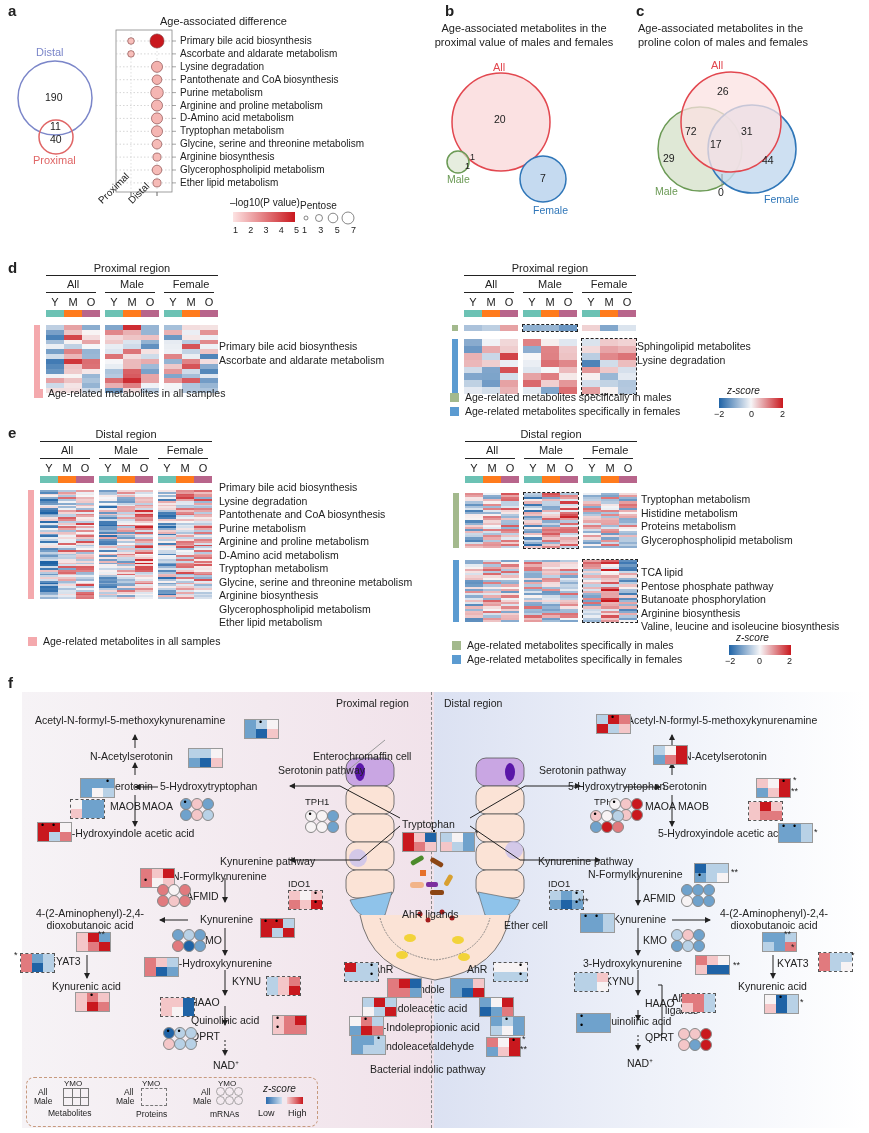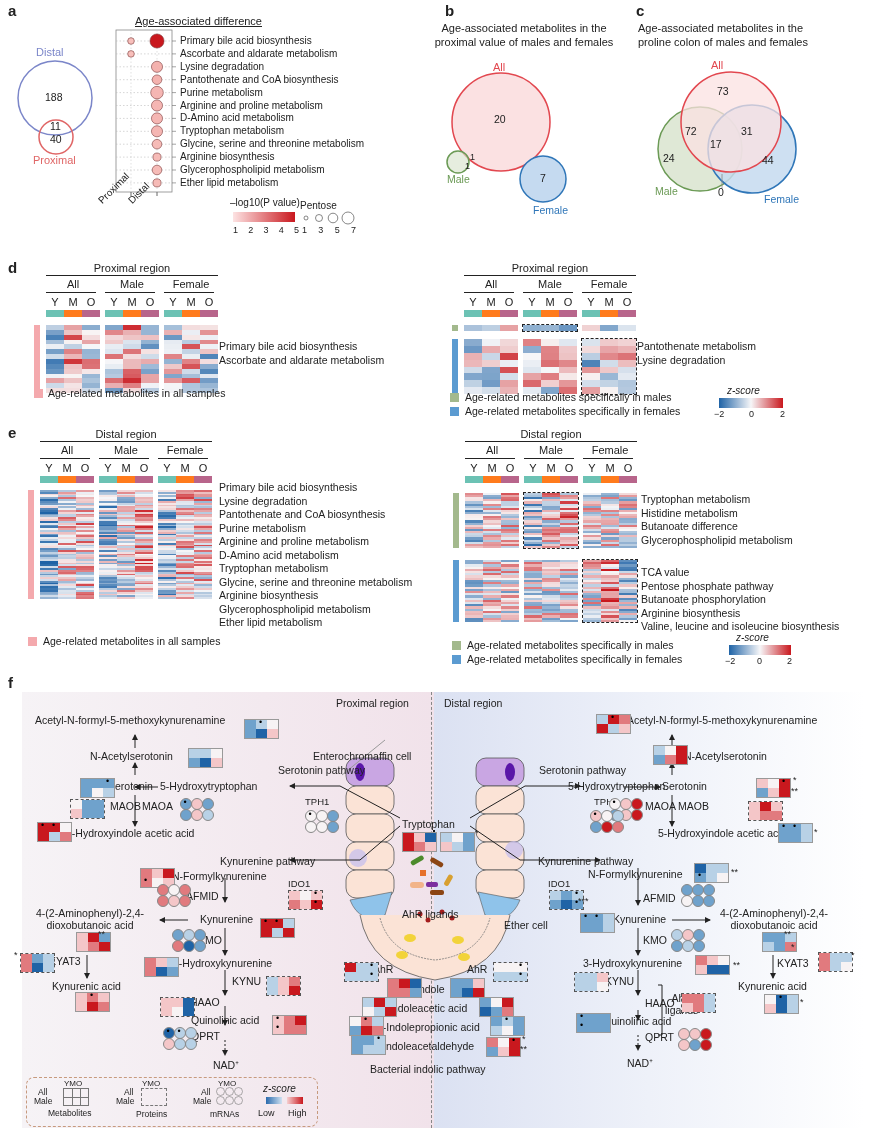--- a/index.html
+++ b/index.html
@@ -21,26 +21,26 @@
 </style>
 </head>
 <body>
 
 <div class="plabel" style="left:8px;top:2px;">a</div>
 <svg class="abs" style="left:0;top:0;" width="110" height="180">
   <circle cx="55" cy="98" r="37" fill="none" stroke="#7b86c9" stroke-width="1.5"></circle>
   <circle cx="56" cy="137" r="17" fill="none" stroke="#e06666" stroke-width="1.5"></circle>
 </svg>
 <div class="ts" style="left:36px;top:46px;font-size:11px;color:#7b86c9;">Distal</div>
-<div class="t" style="left:45px;top:92px;">188</div>
+<div class="t" style="left:45px;top:92px;">190</div>
 <div class="t" style="left:50px;top:121px;">11</div>
 <div class="t" style="left:50px;top:134px;">40</div>
 <div class="ts" style="left:33px;top:154px;font-size:11px;color:#e06666;">Proximal</div>
 
-<div class="ts" style="left:135px;top:15px;font-size:11px;text-decoration:underline;">Age-associated difference</div>
+<div class="ts" style="left:160px;top:15px;font-size:11px;">Age-associated difference</div>
 <svg class="abs" style="left:110px;top:28px;" width="80" height="170" id="dotplot">
   <rect x="6" y="2" width="56" height="162" fill="none" stroke="#888" stroke-width="0.8"></rect>
 <line x1="6" x2="62" y1="13" y2="13" stroke="#bbb" stroke-dasharray="1.5,2" stroke-width="0.6"></line>
     <line x1="62" x2="66" y1="13" y2="13" stroke="#666" stroke-width="0.6"></line>
     <line x1="6" x2="62" y1="25.9" y2="25.9" stroke="#bbb" stroke-dasharray="1.5,2" stroke-width="0.6"></line>
     <line x1="62" x2="66" y1="25.9" y2="25.9" stroke="#666" stroke-width="0.6"></line>
     <line x1="6" x2="62" y1="38.8" y2="38.8" stroke="#bbb" stroke-dasharray="1.5,2" stroke-width="0.6"></line>
     <line x1="62" x2="66" y1="38.8" y2="38.8" stroke="#666" stroke-width="0.6"></line>
     <line x1="6" x2="62" y1="51.7" y2="51.7" stroke="#bbb" stroke-dasharray="1.5,2" stroke-width="0.6"></line>
     <line x1="62" x2="66" y1="51.7" y2="51.7" stroke="#666" stroke-width="0.6"></line>
@@ -141,25 +141,25 @@
   <div>Age-associated metabolites in the</div>
   <div>proline colon of males and females</div>
 </div>
 <svg class="abs" style="left:640px;top:60px;" width="230" height="150">
   <circle cx="60" cy="89" r="42" fill="#dbe5d2" fill-opacity="0.9" stroke="#6b9a55" stroke-width="1.5"></circle>
   <circle cx="112" cy="89" r="44" fill="#c5daf0" fill-opacity="0.85" stroke="#2f76b8" stroke-width="1.5"></circle>
   <circle cx="91" cy="62" r="50" fill="#fbe1e2" fill-opacity="0.75" stroke="#e2474f" stroke-width="1.5"></circle>
   <line x1="82" y1="114" x2="82" y2="128" stroke="#888" stroke-width="0.8"></line>
 </svg>
 <div class="ts" style="left:711px;top:59px;font-size:11px;color:#e2474f;">All</div>
-<div class="t" style="left:717px;top:86px;">73</div>
+<div class="t" style="left:717px;top:86px;">26</div>
 <div class="t" style="left:685px;top:126px;">72</div>
 <div class="t" style="left:741px;top:126px;">31</div>
 <div class="t" style="left:710px;top:139px;">17</div>
-<div class="t" style="left:663px;top:153px;">24</div>
+<div class="t" style="left:663px;top:153px;">29</div>
 <div class="t" style="left:762px;top:155px;">44</div>
 <div class="ts" style="left:718px;top:187px;font-size:10.5px;">0</div>
 <div class="ts" style="left:655px;top:186px;font-size:10.5px;color:#6b9a55;">Male</div>
 <div class="ts" style="left:764px;top:194px;font-size:10.5px;color:#2f76b8;">Female</div>
 
 <div class="plabel" style="left:8px;top:259px;">d</div>
 <div class="plabel" style="left:8px;top:424px;">e</div>
 <div id="heatmaps">
     <div class="ts" style="left: 46px; top: 262px; width: 172px; text-align: center; font-size: 11px;">Proximal region</div>
     <div style="position: absolute; left: 46px; top: 275px; width: 172px; border-top: 1.2px solid rgb(34, 34, 34);"></div>
@@ -1539,38 +1539,38 @@
       <span style="background: rgb(180, 201, 223);"></span>
       <span style="background: rgb(237, 195, 196);"></span>
       <span style="background: rgb(117, 158, 199);"></span>
       <span style="background: rgb(149, 180, 211);"></span>
       <span style="background: rgb(227, 149, 152);"></span>
       <span style="background: rgb(247, 243, 243);"></span>
     </div>
     <div style="position: absolute; left: 582px; top: 559px; width: 54px; height: 62px; border: 1.5px dashed rgb(34, 34, 34);"></div>
     <div class="t" style="left: 219px; top: 341px; font-size: 10.5px;">Primary bile acid biosynthesis</div>
     <div class="t" style="left: 219px; top: 355px; font-size: 10.5px;">Ascorbate and aldarate metabolism</div>
-    <div class="t" style="left: 637px; top: 341px; font-size: 10.5px;">Pantothenate metabolism</div>
+    <div class="t" style="left: 637px; top: 341px; font-size: 10.5px;">Sphingolipid metabolites</div>
     <div class="t" style="left: 637px; top: 355px; font-size: 10.5px;">Lysine degradation</div>
     <div class="t" style="left: 219px; top: 482px; font-size: 10.5px;">Primary bile acid biosynthesis</div>
     <div class="t" style="left: 219px; top: 495.5px; font-size: 10.5px;">Lysine degradation</div>
     <div class="t" style="left: 219px; top: 509px; font-size: 10.5px;">Pantothenate and CoA biosynthesis</div>
     <div class="t" style="left: 219px; top: 522.5px; font-size: 10.5px;">Purine metabolism</div>
     <div class="t" style="left: 219px; top: 536px; font-size: 10.5px;">Arginine and proline metabolism</div>
     <div class="t" style="left: 219px; top: 549.5px; font-size: 10.5px;">D-Amino acid metabolism</div>
     <div class="t" style="left: 219px; top: 563px; font-size: 10.5px;">Tryptophan metabolism</div>
     <div class="t" style="left: 219px; top: 576.5px; font-size: 10.5px;">Glycine, serine and threonine metabolism</div>
     <div class="t" style="left: 219px; top: 590px; font-size: 10.5px;">Arginine biosynthesis</div>
     <div class="t" style="left: 219px; top: 603.5px; font-size: 10.5px;">Glycerophospholipid metabolism</div>
     <div class="t" style="left: 219px; top: 617px; font-size: 10.5px;">Ether lipid metabolism</div>
     <div class="t" style="left: 641px; top: 494px; font-size: 10.5px;">Tryptophan metabolism</div>
     <div class="t" style="left: 641px; top: 507.5px; font-size: 10.5px;">Histidine metabolism</div>
-    <div class="t" style="left: 641px; top: 521px; font-size: 10.5px;">Butanoate difference</div>
+    <div class="t" style="left: 641px; top: 521px; font-size: 10.5px;">Proteins metabolism</div>
     <div class="t" style="left: 641px; top: 534.5px; font-size: 10.5px;">Glycerophospholipid metabolism</div>
-    <div class="t" style="left: 641px; top: 567px; font-size: 10.5px;">TCA value</div>
+    <div class="t" style="left: 641px; top: 567px; font-size: 10.5px;">TCA lipid</div>
     <div class="t" style="left: 641px; top: 580.5px; font-size: 10.5px;">Pentose phosphate pathway</div>
     <div class="t" style="left: 641px; top: 594px; font-size: 10.5px;">Butanoate phosphorylation</div>
     <div class="t" style="left: 641px; top: 607.5px; font-size: 10.5px;">Arginine biosynthesis</div>
     <div class="t" style="left: 641px; top: 621px; font-size: 10.5px;">Valine, leucine and isoleucine biosynthesis</div>
     <div style="position: absolute; left: 34px; top: 389px; width: 9px; height: 9px; background: rgb(244, 169, 173);"></div>
     <div class="t" style="left: 48px; top: 388px; font-size: 10.5px;">Age-related metabolites in all samples</div>
     <div style="position: absolute; left: 450px; top: 393px; width: 9px; height: 9px; background: rgb(163, 185, 141);"></div>
     <div class="t" style="left: 465px; top: 392px; font-size: 10.5px;">Age-related metabolites specifically in males</div>
     <div style="position: absolute; left: 450px; top: 407px; width: 9px; height: 9px; background: rgb(91, 155, 209);"></div>
     <div class="t" style="left: 465px; top: 406px; font-size: 10.5px;">Age-related metabolites specifically in females</div>

